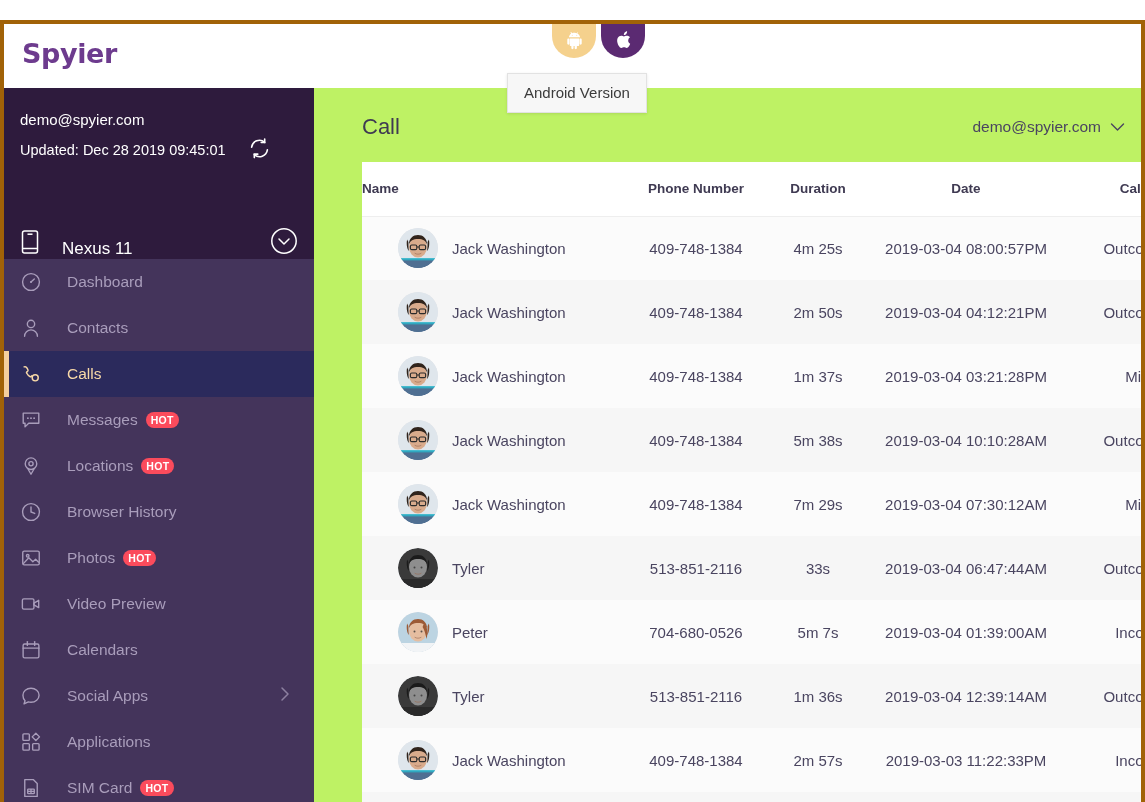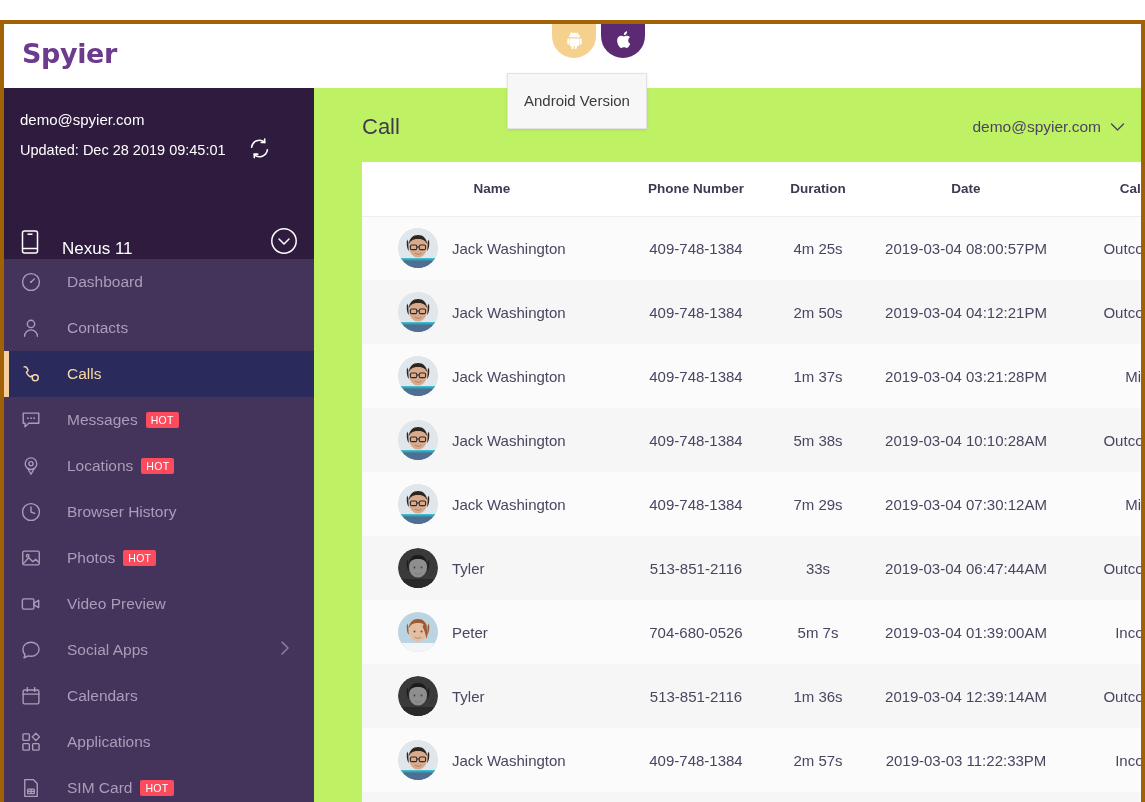--- a/index.html
+++ b/index.html
@@ -59,21 +59,21 @@
     padding-bottom: 8px;
   }
   .shield.android { background: #f5d18d; }
   .shield.ios { background: #5b2a72; }
   .shield svg { display: block; }
 
   
   .tooltip {
     position: absolute;
     left: 503px; top: 49px;
-    padding: 17px 16px;
+    padding: 9px 16px;
     background: #f7f7f7;
     border: 1px solid #e2e2e2;
     color: #3b3b3b;
     font-size: 15px;
     line-height: 20px;
     box-shadow: 0 1px 3px rgba(0,0,0,0.10);
     z-index: 40;
     white-space: nowrap;
   }
 
@@ -157,24 +157,24 @@
     left: 0; top: 0; bottom: 0;
     width: 5px;
     background: #f5cf9e;
   }
   .hot {
     display: inline-block;
     margin-left: 8px;
     background: #fb4b5c;
     color: #fff;
     font-size: 10.5px;
-    font-weight: normal;
+    font-weight: bold;
     line-height: 1;
     padding: 3px 5px 3px 5px;
-    border-radius: 2px;
+    border-radius: 8px;
     vertical-align: 2px;
     letter-spacing: 0.3px;
   }
   .mi-chev {
     position: absolute;
     right: 24px;
     top: 50%;
     transform: translateY(-50%);
   }
 
@@ -240,21 +240,21 @@
   }
   tr.row-alt td { background: #f6f6f6; }
   tr.row-norm td { background: #fbfbfb; }
 
   .col-name { width: 260px; }
   .col-phone { width: 148px; text-align: center; }
   .col-dur { width: 96px; text-align: center; }
   .col-date { width: 200px; text-align: center; }
   .col-type { width: 120px; text-align: right; padding-right: 10px !important; }
 
-  th.col-name { text-align: center; padding-left: 0 !important; }
+  th.col-name { text-align: left; padding-left: 0 !important; }
   th.col-type { text-align: right; padding-right: 10px !important; }
 
   .name-cell {
     display: flex;
     align-items: center;
     padding-left: 36px;
   }
   .avatar {
     width: 40px; height: 40px;
     border-radius: 50%;
@@ -426,42 +426,42 @@
           <svg width="22" height="22" viewBox="0 0 24 24" fill="none" stroke="#a99dbb" stroke-width="1.5" stroke-linejoin="round">
             <rect x="2.6" y="6.4" width="12.6" height="11.2" rx="1.6"></rect>
             <path d="M15.2 11l5.2-3v8l-5.2-3z"></path>
           </svg>
         </span>
         <span class="mi-label">Video Preview</span>
       </div>
 
       <div class="menu-item">
         <span class="mi-icon">
-          <svg width="22" height="22" viewBox="0 0 24 24" fill="none" stroke="#a99dbb" stroke-width="1.5" stroke-linejoin="round">
-            <path d="M12 3.6c4.9 0 8.8 3.4 8.8 7.6s-3.9 7.6-8.8 7.6c-1 0-2-.15-2.9-.43L4.4 20.6l1.1-3.5C4 15.7 3.2 13.8 3.2 11.2 3.2 7 7.1 3.6 12 3.6z"></path>
-          </svg>
-        </span>
-        <span class="mi-label">Social Apps</span>
-        <span class="mi-chev">
-          <svg width="10" height="16" viewBox="0 0 10 16" fill="none" stroke="#8d80a0" stroke-width="1.5" stroke-linecap="round" stroke-linejoin="round">
-            <polyline points="2,2 8,8 2,14"></polyline>
-          </svg>
-        </span>
-      </div>
-
-      <div class="menu-item">
-        <span class="mi-icon">
           <svg width="22" height="22" viewBox="0 0 24 24" fill="none" stroke="#a99dbb" stroke-width="1.5" stroke-linecap="round">
             <rect x="3.4" y="5.4" width="17.2" height="15.2" rx="1.6"></rect>
             <line x1="3.4" y1="10" x2="20.6" y2="10"></line>
             <line x1="8" y1="2.8" x2="8" y2="7"></line>
             <line x1="16" y1="2.8" x2="16" y2="7"></line>
           </svg>
         </span>
         <span class="mi-label">Calendars</span>
+      </div>
+
+      <div class="menu-item">
+        <span class="mi-icon">
+          <svg width="22" height="22" viewBox="0 0 24 24" fill="none" stroke="#a99dbb" stroke-width="1.5" stroke-linejoin="round">
+            <path d="M12 3.6c4.9 0 8.8 3.4 8.8 7.6s-3.9 7.6-8.8 7.6c-1 0-2-.15-2.9-.43L4.4 20.6l1.1-3.5C4 15.7 3.2 13.8 3.2 11.2 3.2 7 7.1 3.6 12 3.6z"></path>
+          </svg>
+        </span>
+        <span class="mi-label">Social Apps</span>
+        <span class="mi-chev">
+          <svg width="10" height="16" viewBox="0 0 10 16" fill="none" stroke="#8d80a0" stroke-width="1.5" stroke-linecap="round" stroke-linejoin="round">
+            <polyline points="2,2 8,8 2,14"></polyline>
+          </svg>
+        </span>
       </div>
 
       <div class="menu-item">
         <span class="mi-icon">
           <svg width="22" height="22" viewBox="0 0 24 24" fill="none" stroke="#a99dbb" stroke-width="1.5" stroke-linejoin="round">
             <rect x="3.2" y="3.2" width="7" height="7" rx="1"></rect>
             <rect x="3.2" y="13.8" width="7" height="7" rx="1"></rect>
             <rect x="13.8" y="13.8" width="7" height="7" rx="1"></rect>
             <path d="M17.3 2.4l4 4-4 4-4-4z"></path>
           </svg>

